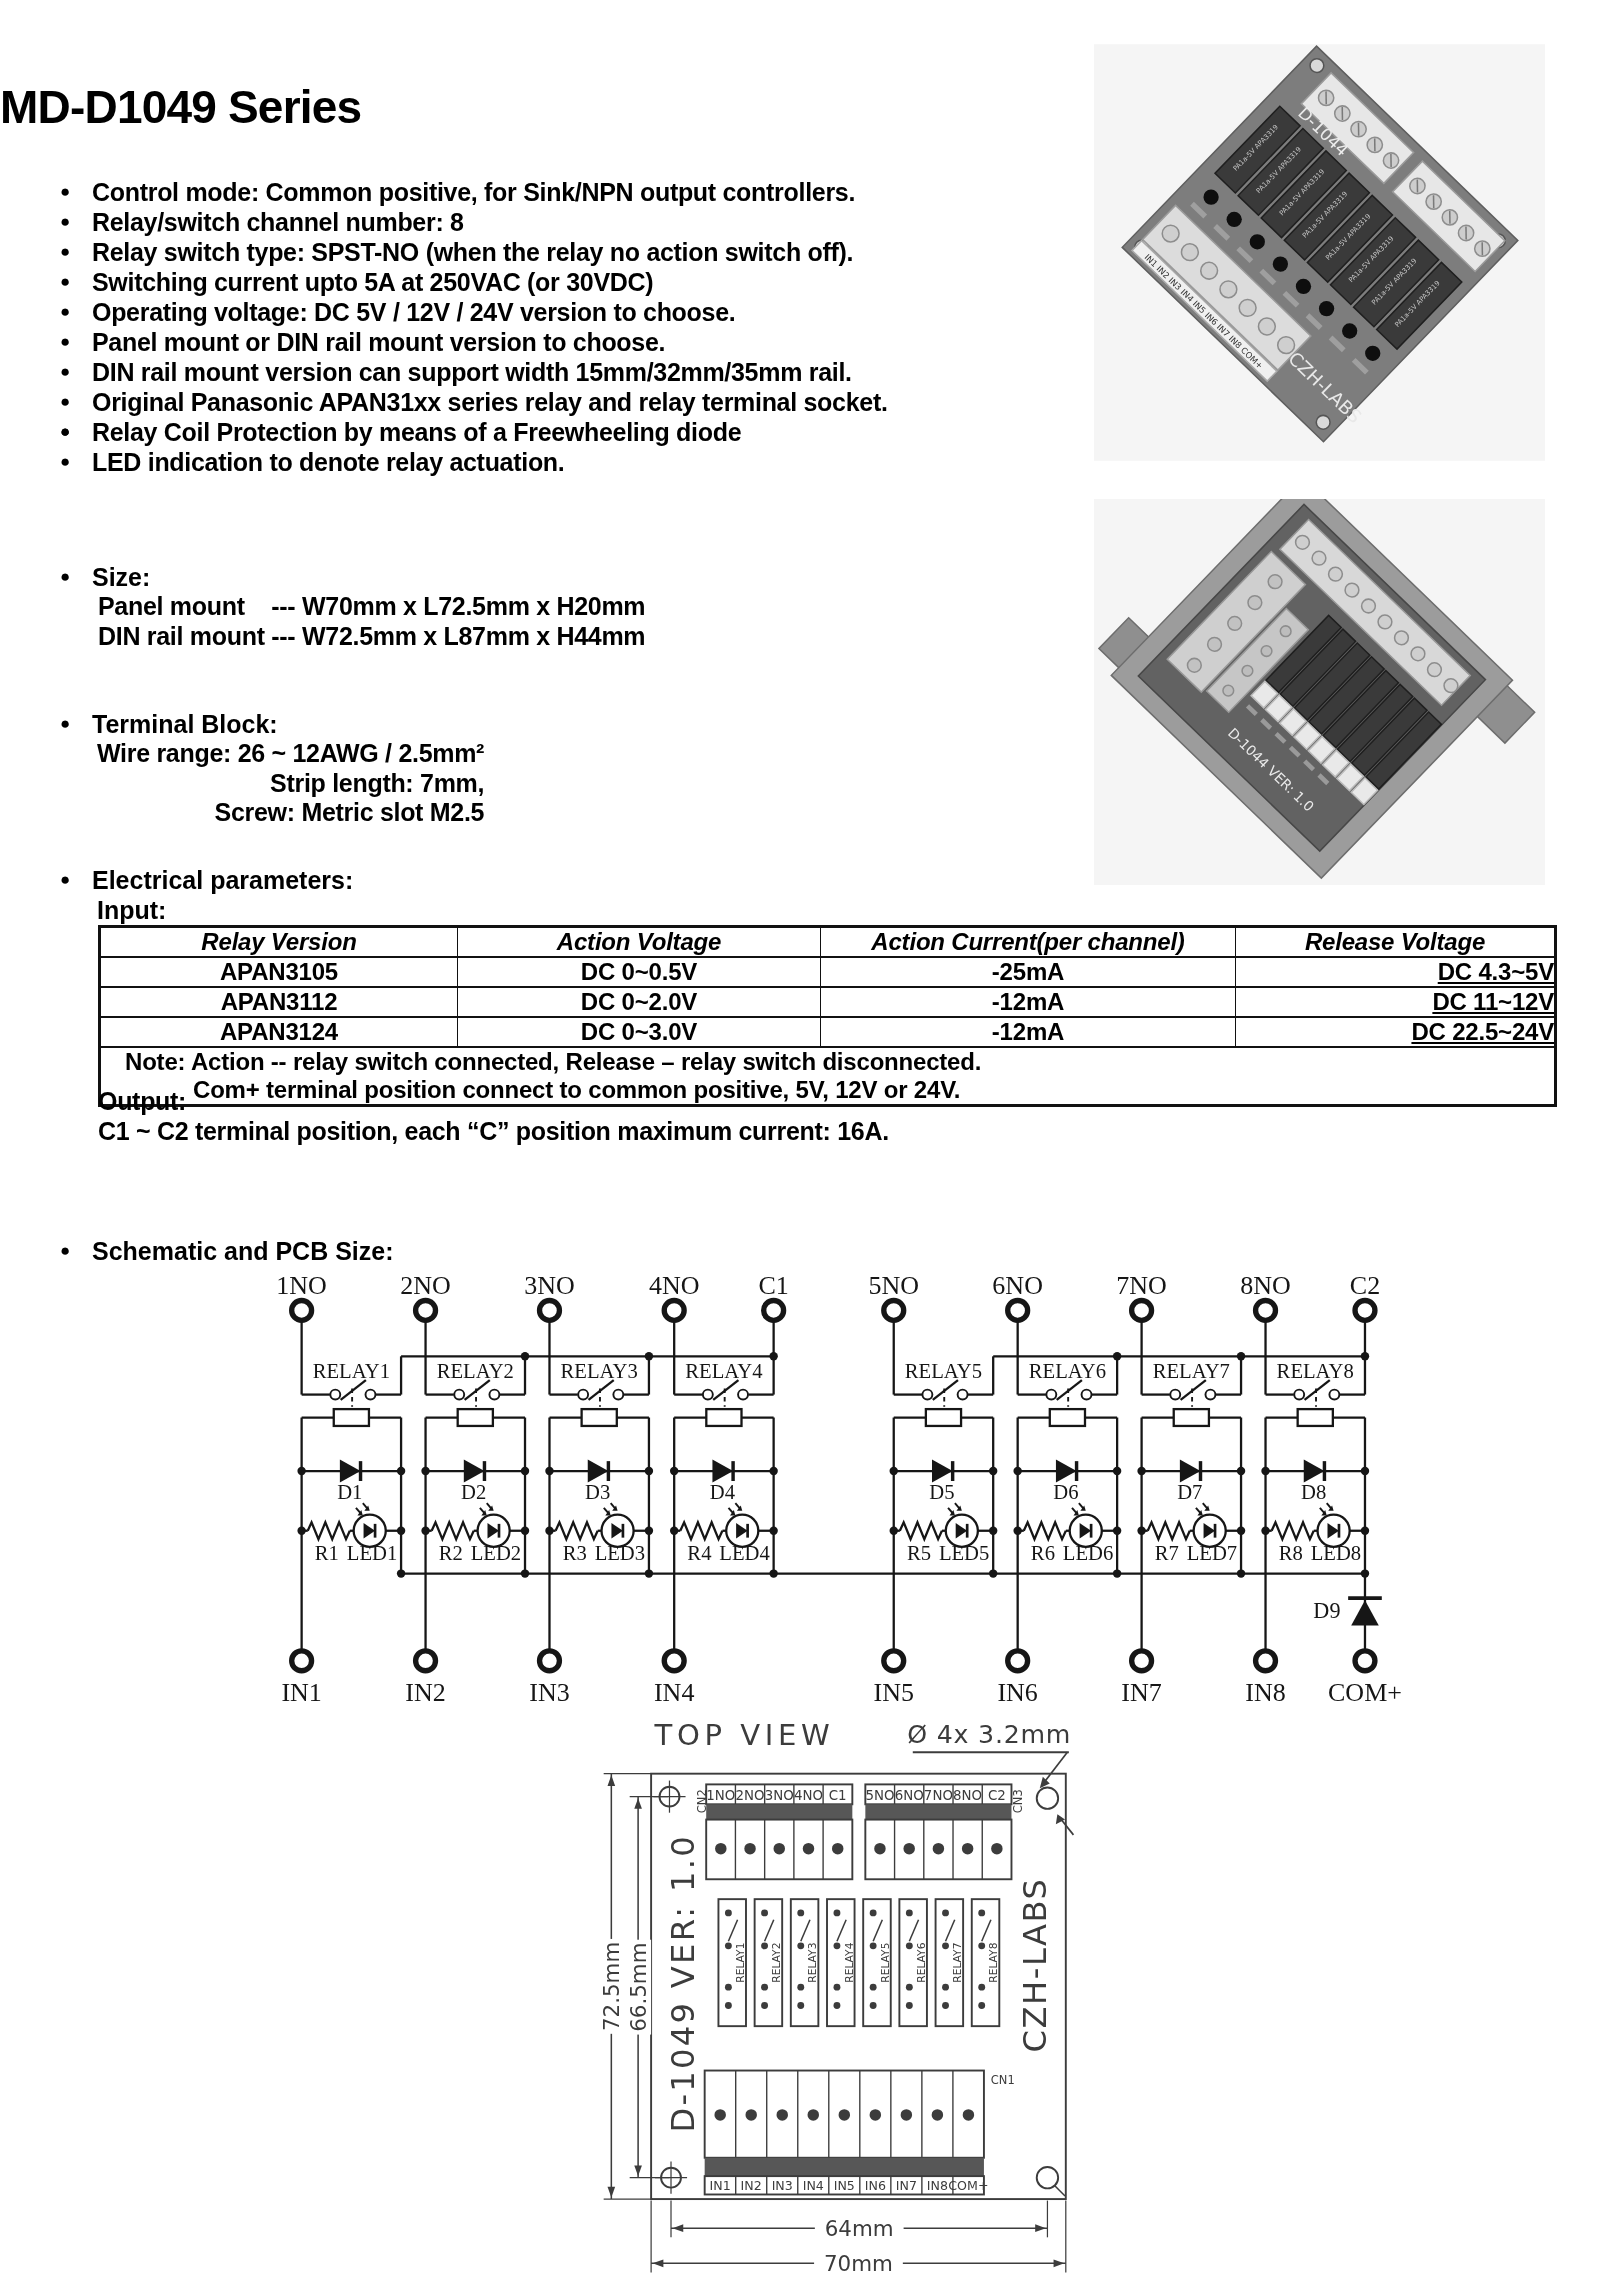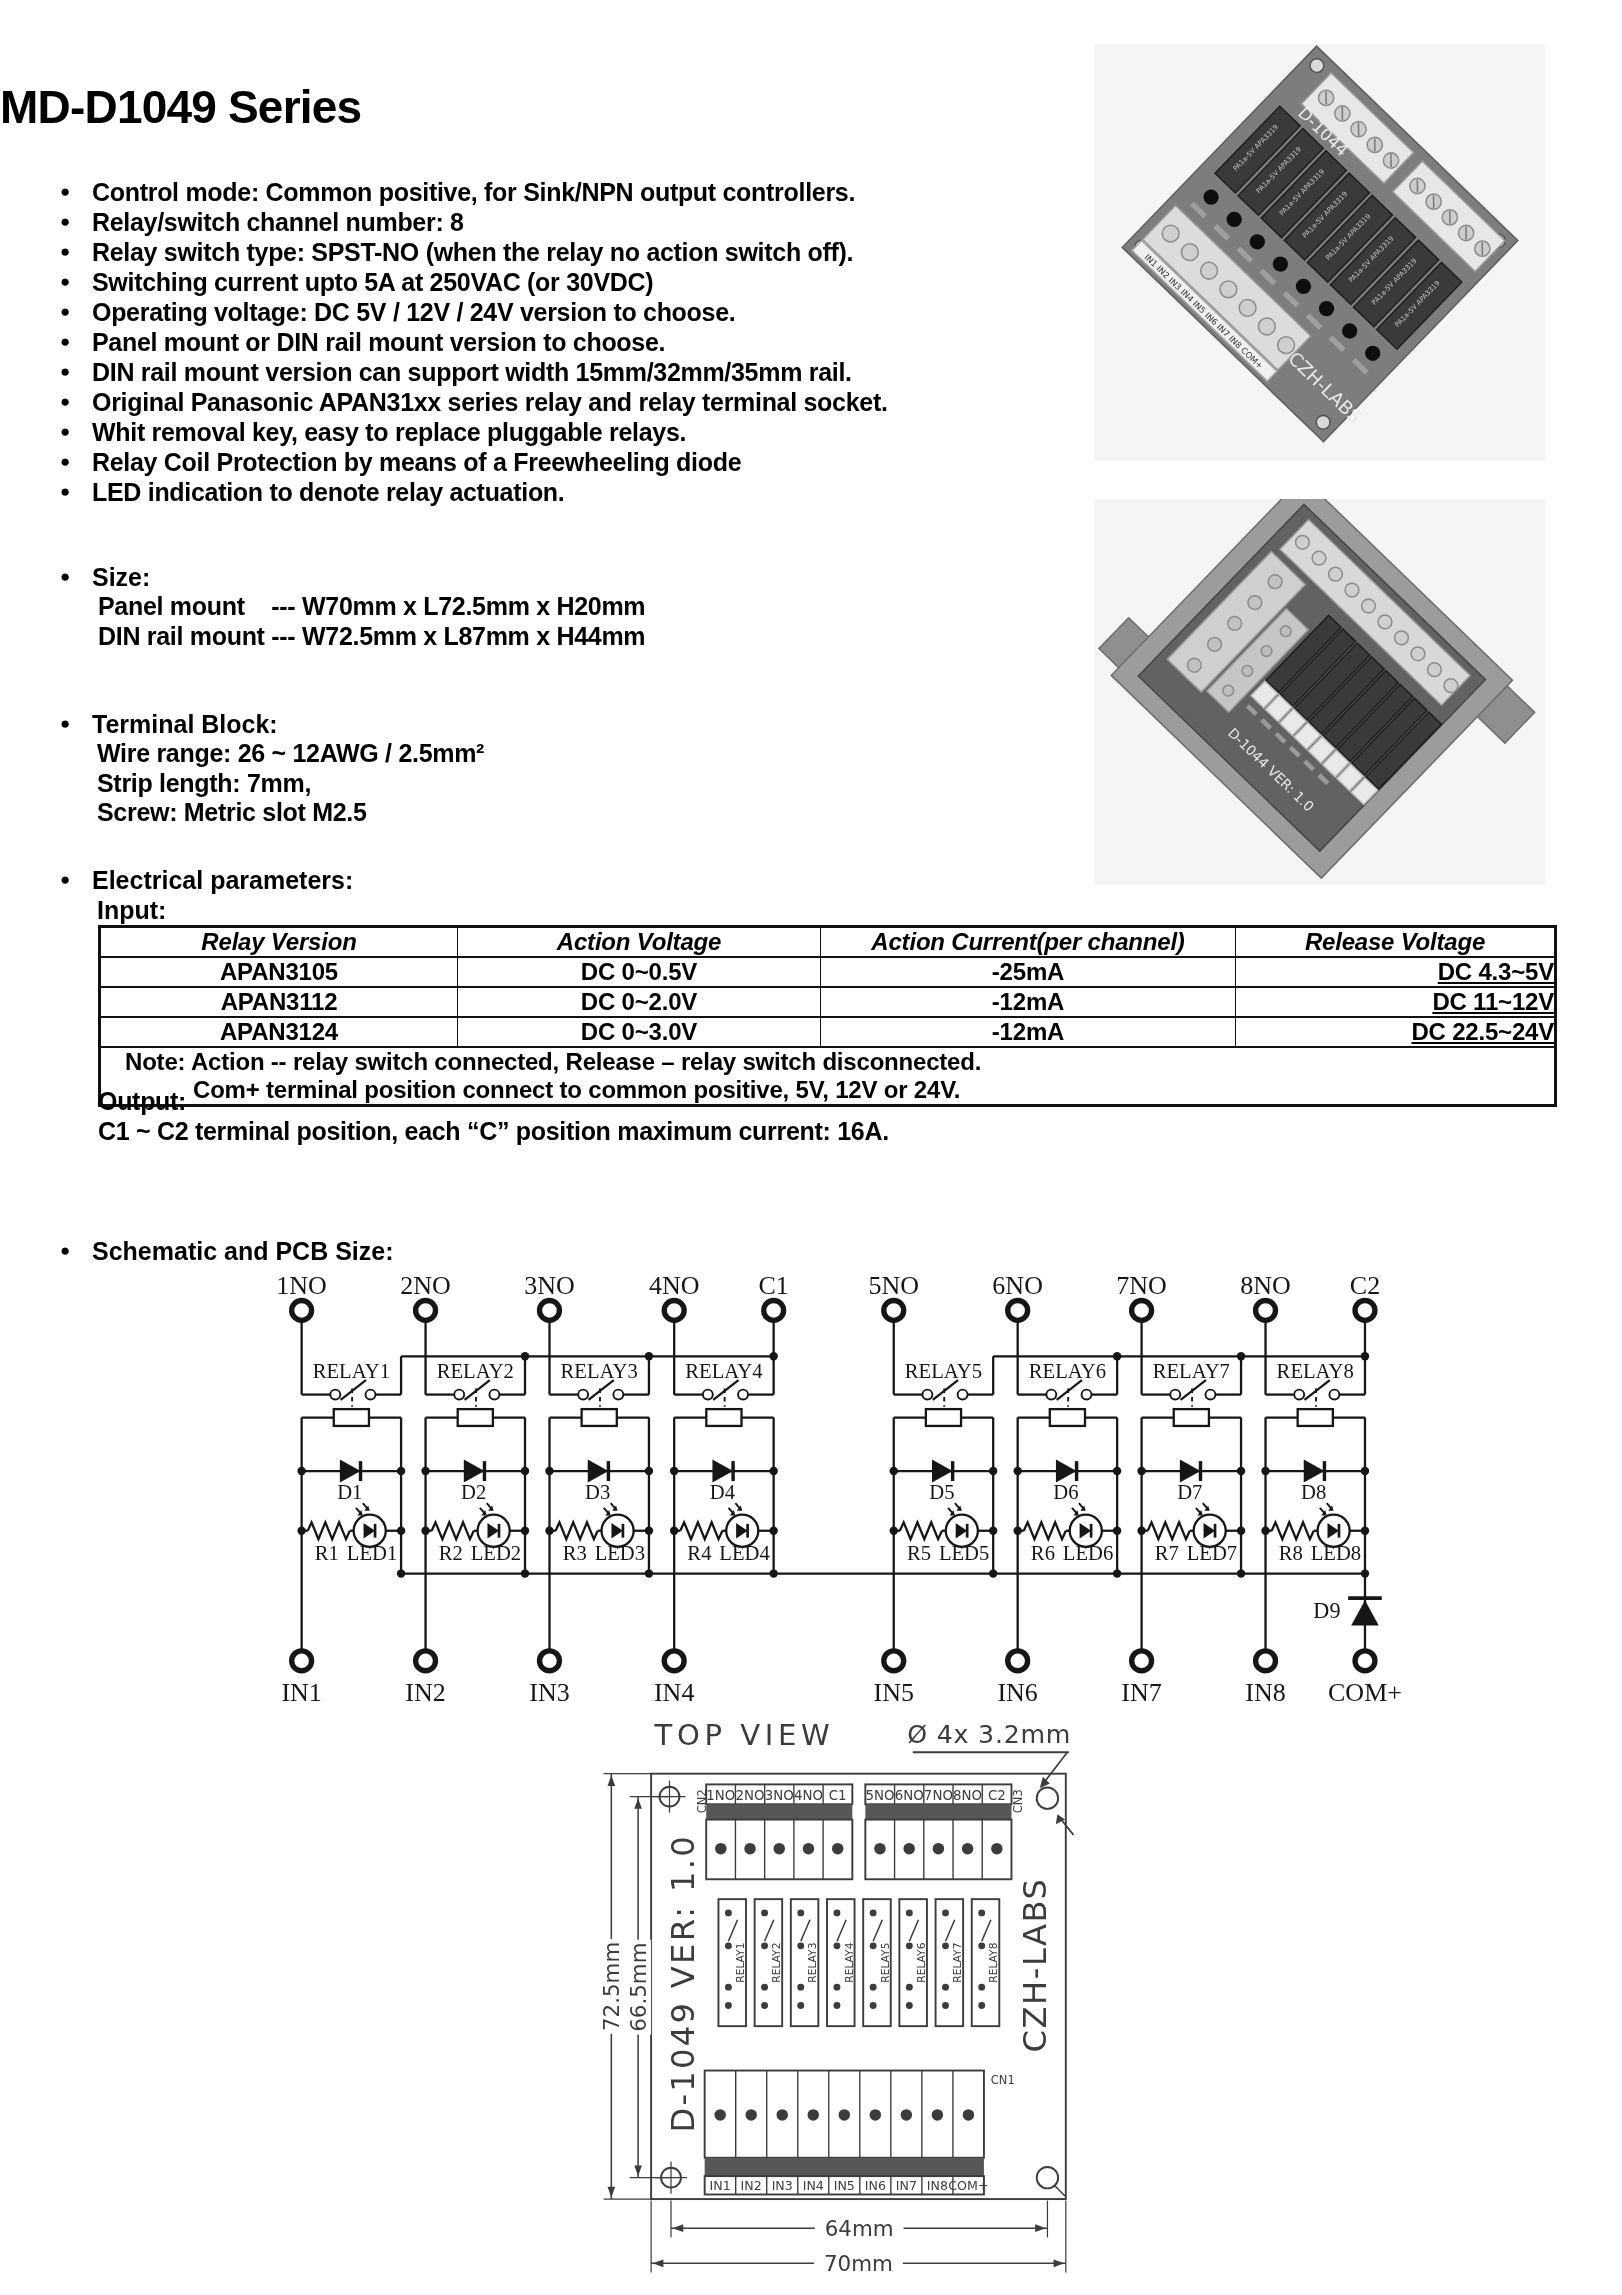--- a/index.html
+++ b/index.html
@@ -8,21 +8,21 @@
   .title{position:absolute;top:80px;left:0;width:100%;text-align:left;
          font-size:46px;font-weight:bold;letter-spacing:-0.8px;}
   .features{position:absolute;left:60px;top:177px;width:1041px;}
   ul.blist{list-style:none;margin:0;padding:0;}
   ul.blist li{position:relative;margin-left:32px;line-height:30px;font-size:25px;
               font-weight:bold;letter-spacing:-0.3px;white-space:nowrap;}
   .dot{position:absolute;left:-32px;top:0;font-size:17px;}
   .section{position:absolute;left:60px;}
   .sec-head{position:relative;margin-left:32px;line-height:30px;font-size:25px;font-weight:bold;}
   .sub{margin-left:38px;line-height:29.5px;font-size:25px;font-weight:bold;
-       letter-spacing:-0.3px;white-space:pre;}
+       letter-spacing:-0.3px;white-space:pre;text-align:right;}
   .sub2{margin-left:37px;}
   #size-block{top:562px;}
   #tb-block{top:709px;}
   #elec-block{top:865px;}
   .input-label{margin-left:37px;line-height:30px;font-size:25px;font-weight:bold;}
   table.params{position:absolute;left:98px;top:925px;width:1455px;border-collapse:collapse;
                table-layout:fixed;border:3.1px solid #111;}
   table.params th,table.params td{border-left:1.5px solid #111;border-right:1.5px solid #111;
                border-top:2.3px solid #111;border-bottom:2.3px solid #111;
                font-size:24px;font-weight:bold;padding:0;letter-spacing:-0.2px;}
@@ -51,21 +51,21 @@
   <div class="features">
     <ul class="blist">
       <li><span class="dot">●</span><span>Control mode: Common positive, for Sink/NPN output controllers.</span></li>
       <li><span class="dot">●</span><span>Relay/switch channel number: 8</span></li>
       <li><span class="dot">●</span><span>Relay switch type: SPST-NO (when the relay no action switch off).</span></li>
       <li><span class="dot">●</span><span>Switching current upto 5A at 250VAC (or 30VDC)</span></li>
       <li><span class="dot">●</span><span>Operating voltage: DC 5V / 12V / 24V version to choose.</span></li>
       <li><span class="dot">●</span><span>Panel mount or DIN rail mount version to choose.</span></li>
       <li><span class="dot">●</span><span>DIN rail mount version can support width 15mm/32mm/35mm rail.</span></li>
       <li><span class="dot">●</span><span>Original Panasonic APAN31xx series relay and relay terminal socket.</span></li>
-      <li><span class="dot">●</span><span>Whit removal key, easy to replace pluggable relays.</span></li>
+      <li><span class="dot">●</span></li>
       <li><span class="dot">●</span><span>Relay Coil Protection by means of a Freewheeling diode</span></li>
       <li><span class="dot">●</span><span>LED indication to denote relay actuation.</span></li>
     </ul>
   </div>
 
   <div class="section" id="size-block">
     <div class="sec-head"><span class="dot">●</span><span>Size:</span></div>
     <div class="sub">Panel mount    --- W70mm x L72.5mm x H20mm</div>
     <div class="sub">DIN rail mount --- W72.5mm x L87mm x H44mm</div>
   </div>

